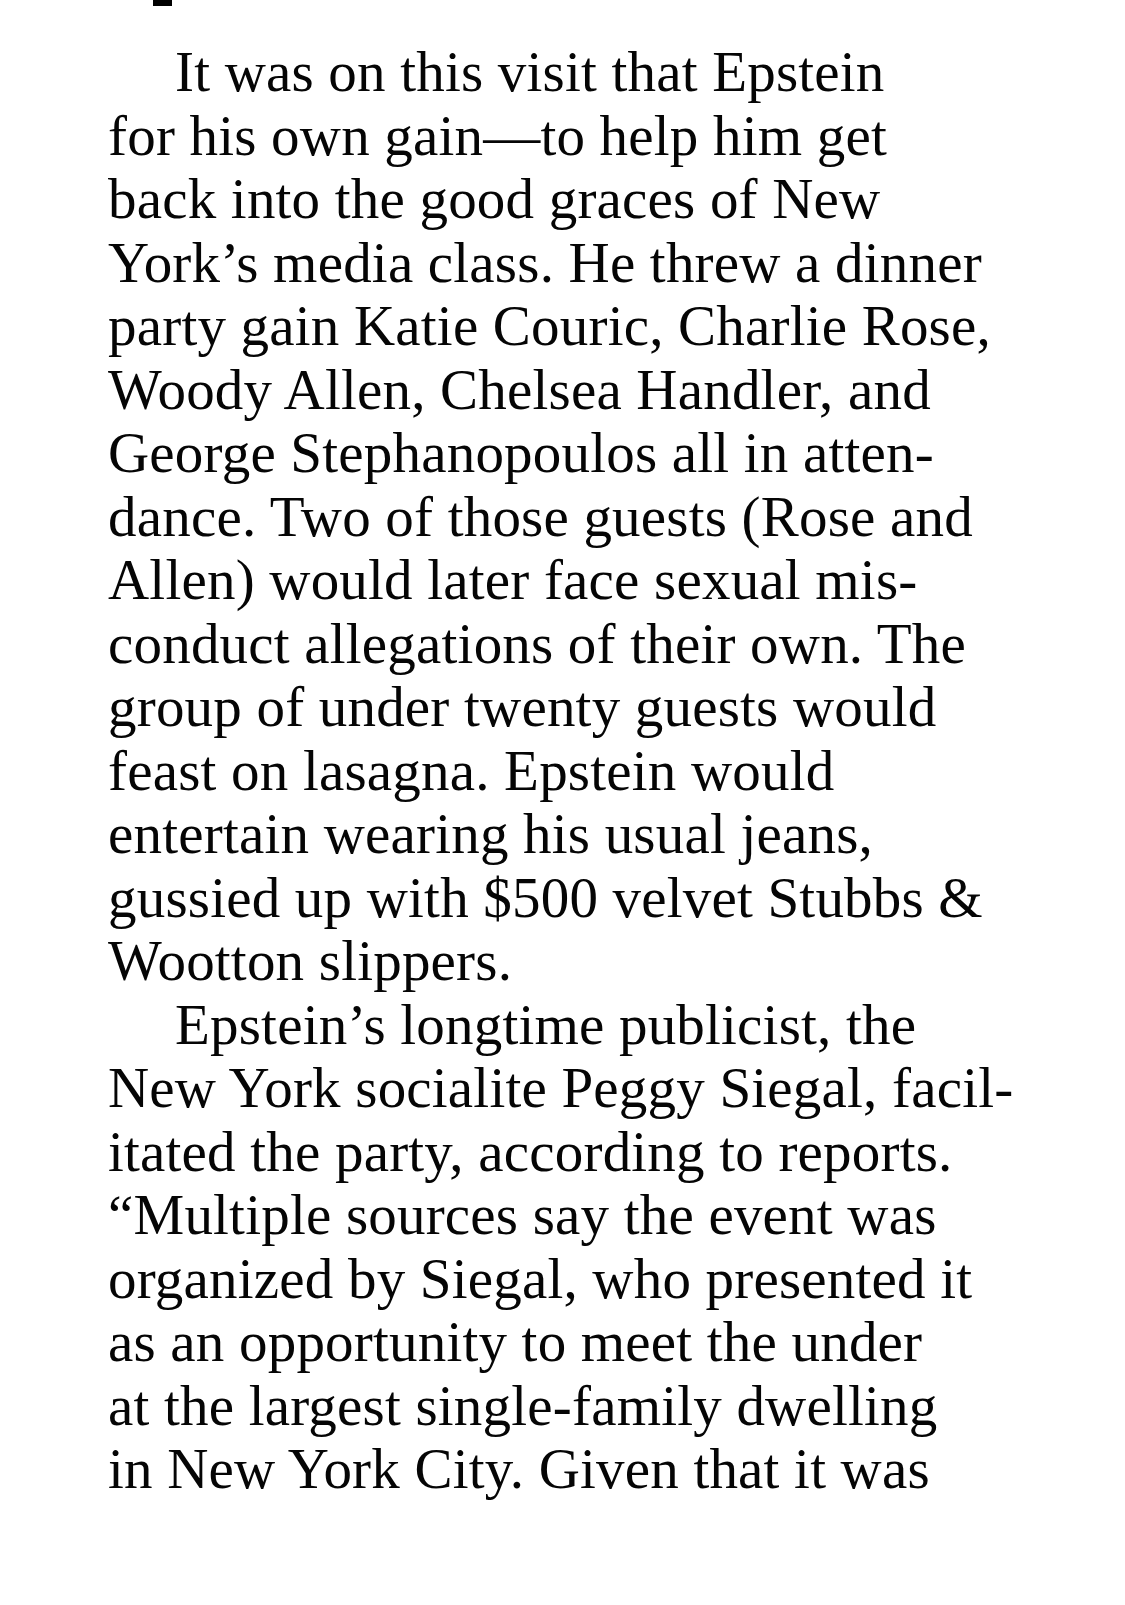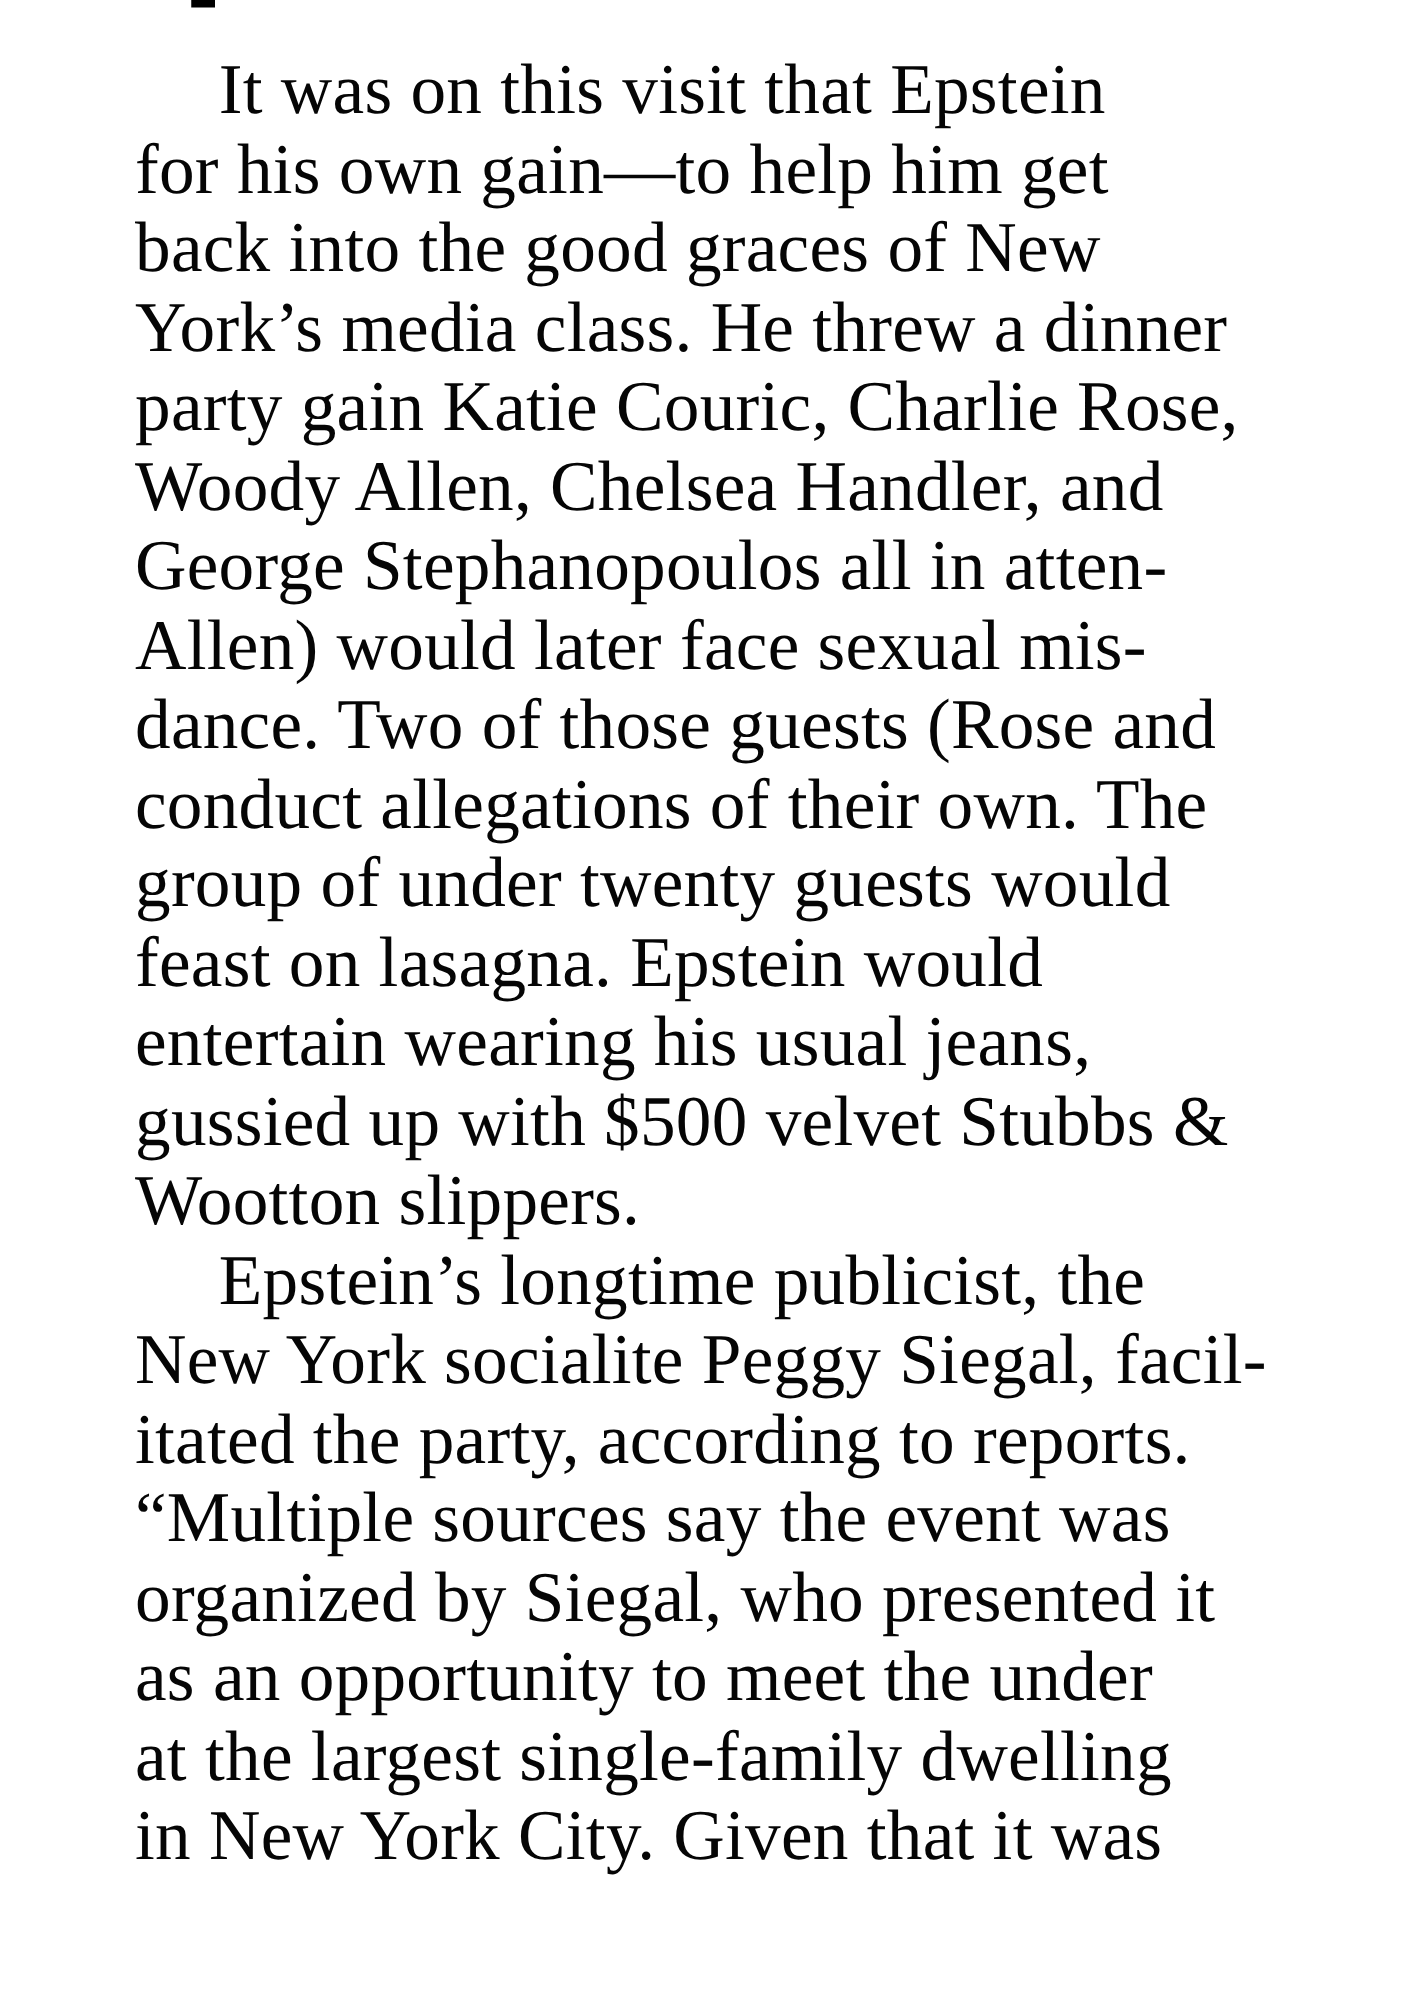--- a/index.html
+++ b/index.html
@@ -59,22 +59,22 @@
   <div class="text-block">
 
     <div class="paragraph">
       <div class="line indent">It was on this visit that Epstein</div>
       <div class="line">for his own gain—to help him get</div>
       <div class="line">back into the good graces of New</div>
       <div class="line">York’s media class. He threw a dinner</div>
       <div class="line">party gain Katie Couric, Charlie Rose,</div>
       <div class="line">Woody Allen, Chelsea Handler, and</div>
       <div class="line">George Stephanopoulos all in atten-</div>
+      <div class="line">dance. Two of those guests (Rose and</div>
       <div class="line">Allen) would later face sexual mis-</div>
-      <div class="line">dance. Two of those guests (Rose and</div>
       <div class="line">conduct allegations of their own. The</div>
       <div class="line">group of under twenty guests would</div>
       <div class="line">feast on lasagna. Epstein would</div>
       <div class="line">entertain wearing his usual jeans,</div>
       <div class="line">gussied up with $500 velvet Stubbs &amp;</div>
       <div class="line">Wootton slippers.</div>
     </div>
 
     <div class="paragraph">
       <div class="line indent">Epstein’s longtime publicist, the</div>

